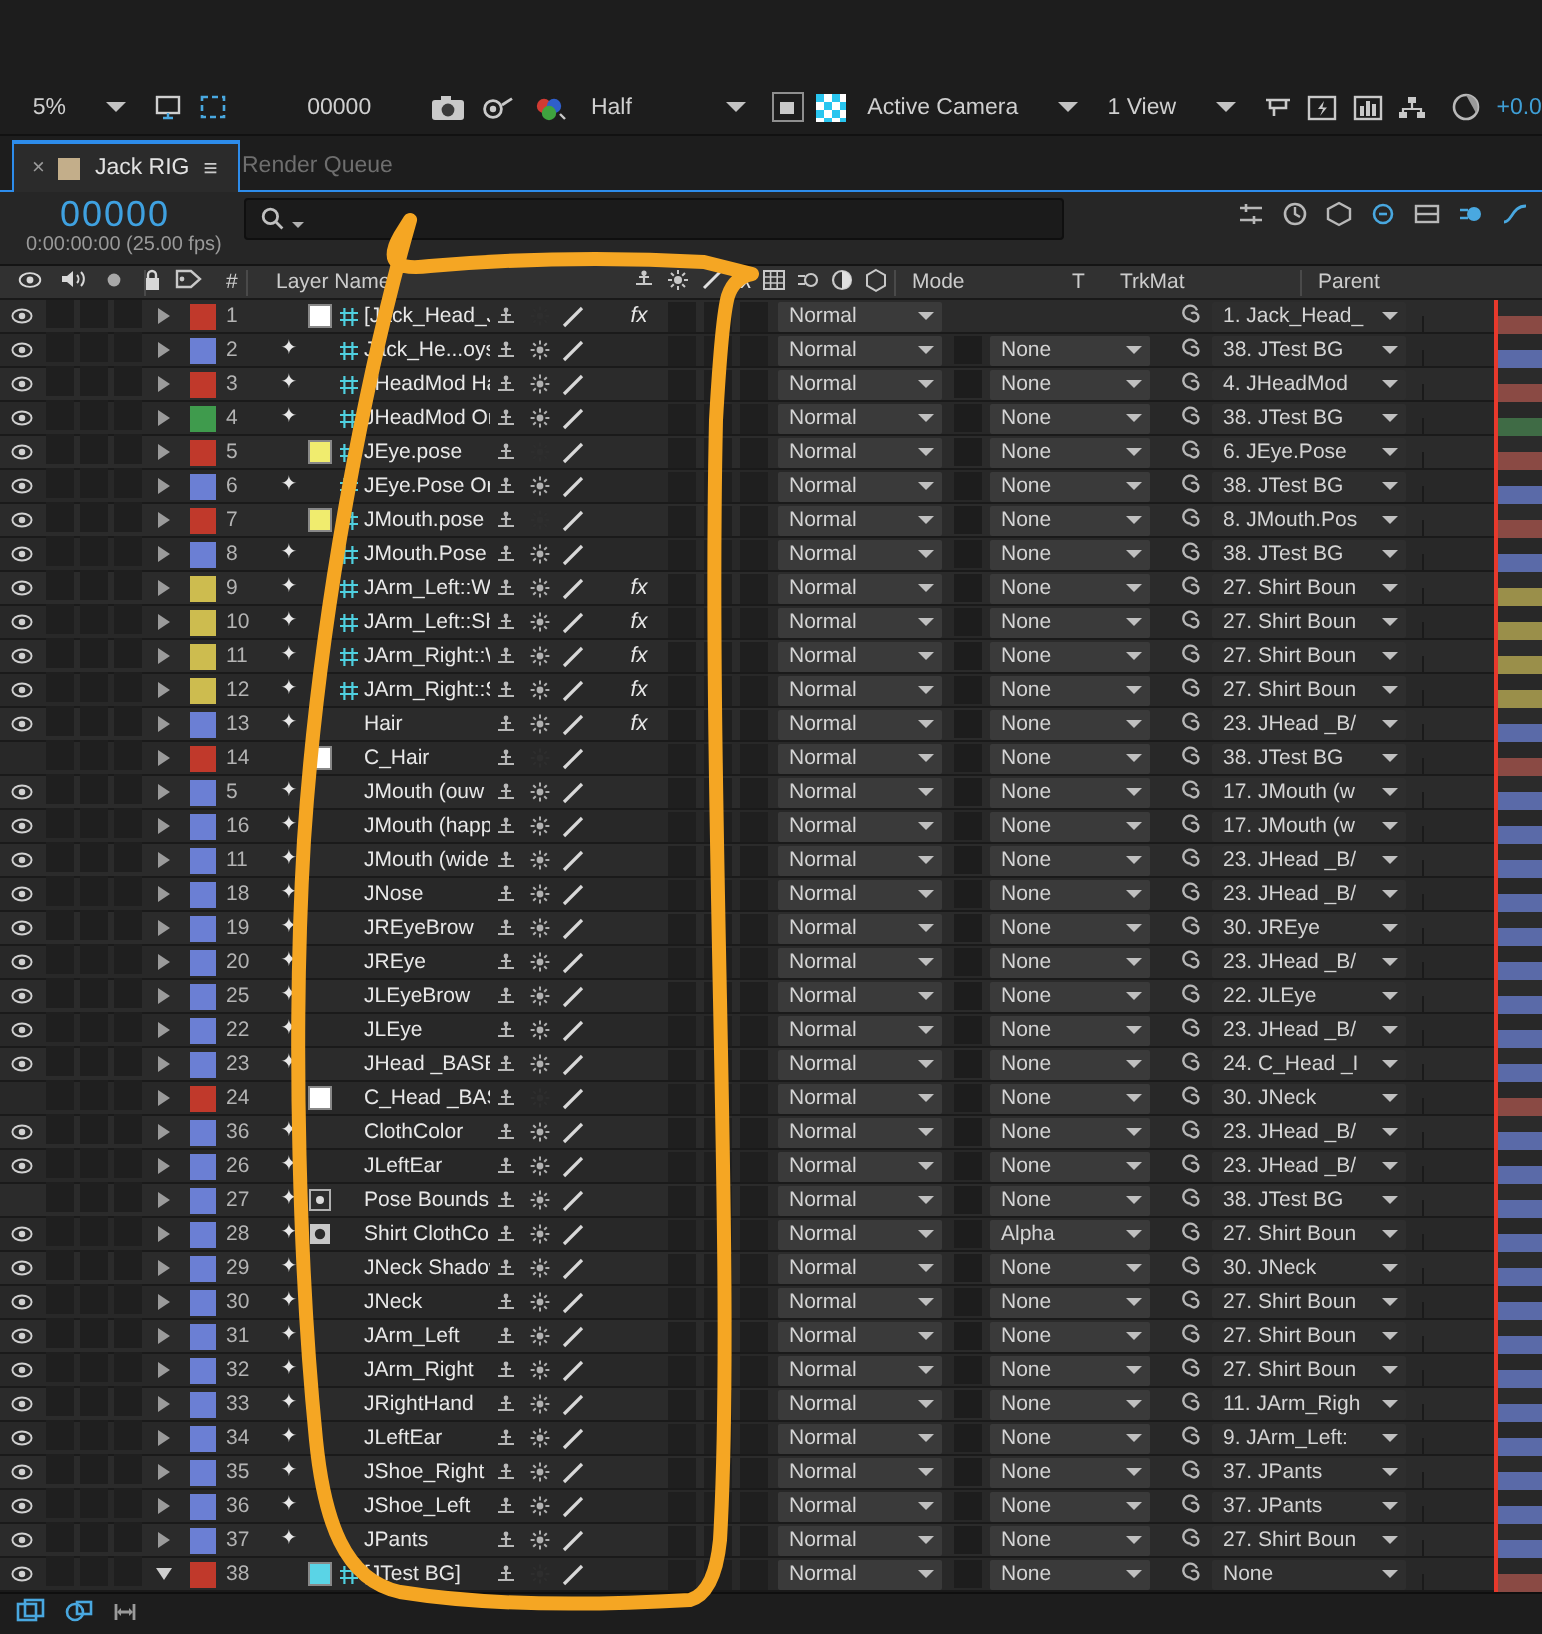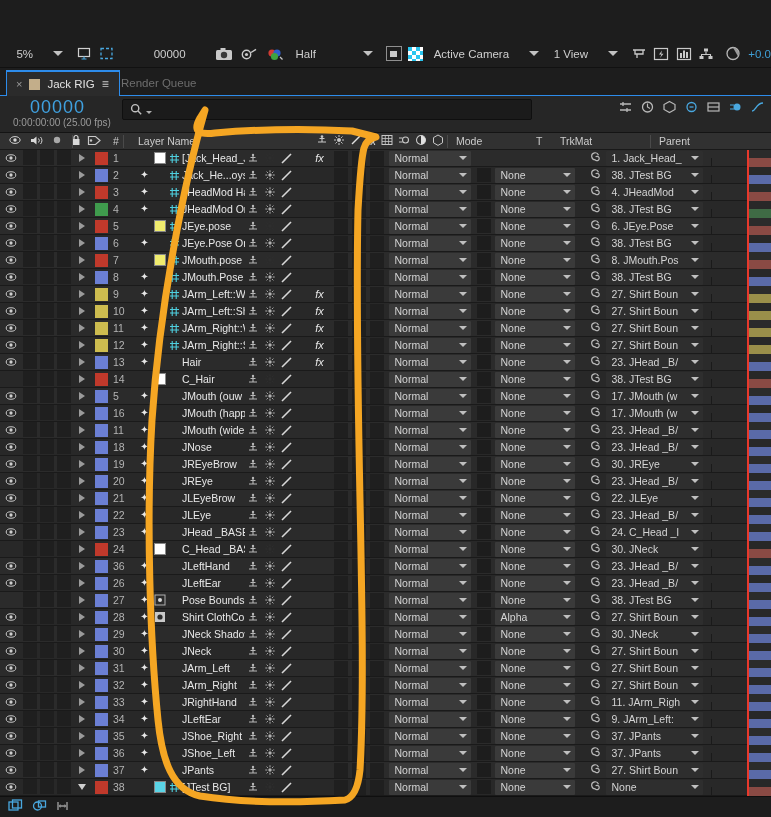--- a/index.html
+++ b/index.html
@@ -2060,21 +2060,21 @@
           </div>
           <div class="c-aud"><span class="cell-box"></span></div>
           <div class="c-solo"><span class="cell-box"></span></div>
           <div class="c-lock"><span class="cell-box"></span></div>
           <div class="c-tri">
             <span class="tri"></span>
           </div>
           <div class="c-col">
             <span class="swatch" style="background:#6b7fd4"></span>
           </div>
-          <div class="c-num">21</div>
+          <div class="c-num">25</div>
           <div class="c-star">
             <span class="star">✦</span>
           </div>
           <div class="c-type"></div>
           <div class="c-type"></div>
           <div class="c-name">JLEyeBrow</div>
           <div class="c-sws">
             <span style="width:16px;display:inline-flex;justify-content:center;">
               <svg width="12" height="12" viewBox="0 0 12 12">
                 <path d="M2 9h8M6 9V4M3.5 5.5h5" stroke="#b8b8b8" stroke-width="1.1" fill="none"></path>
@@ -2369,21 +2369,21 @@
           </div>
           <div class="c-col">
             <span class="swatch" style="background:#6b7fd4"></span>
           </div>
           <div class="c-num">36</div>
           <div class="c-star">
             <span class="star">✦</span>
           </div>
           <div class="c-type"></div>
           <div class="c-type"></div>
-          <div class="c-name">JLeftHand</div>
+          <div class="c-name">ClothColor</div>
           <div class="c-sws">
             <span style="width:16px;display:inline-flex;justify-content:center;">
               <svg width="12" height="12" viewBox="0 0 12 12">
                 <path d="M2 9h8M6 9V4M3.5 5.5h5" stroke="#b8b8b8" stroke-width="1.1" fill="none"></path>
                 <circle cx="6" cy="3" r="1.2" fill="#b8b8b8"></circle>
               </svg>
             </span>
             <span style="width:16px;display:inline-flex;justify-content:center;">
               <svg width="12" height="12" viewBox="0 0 12 12">
                 <circle cx="6" cy="6" r="1.7" fill="#b0b0b0"></circle>

